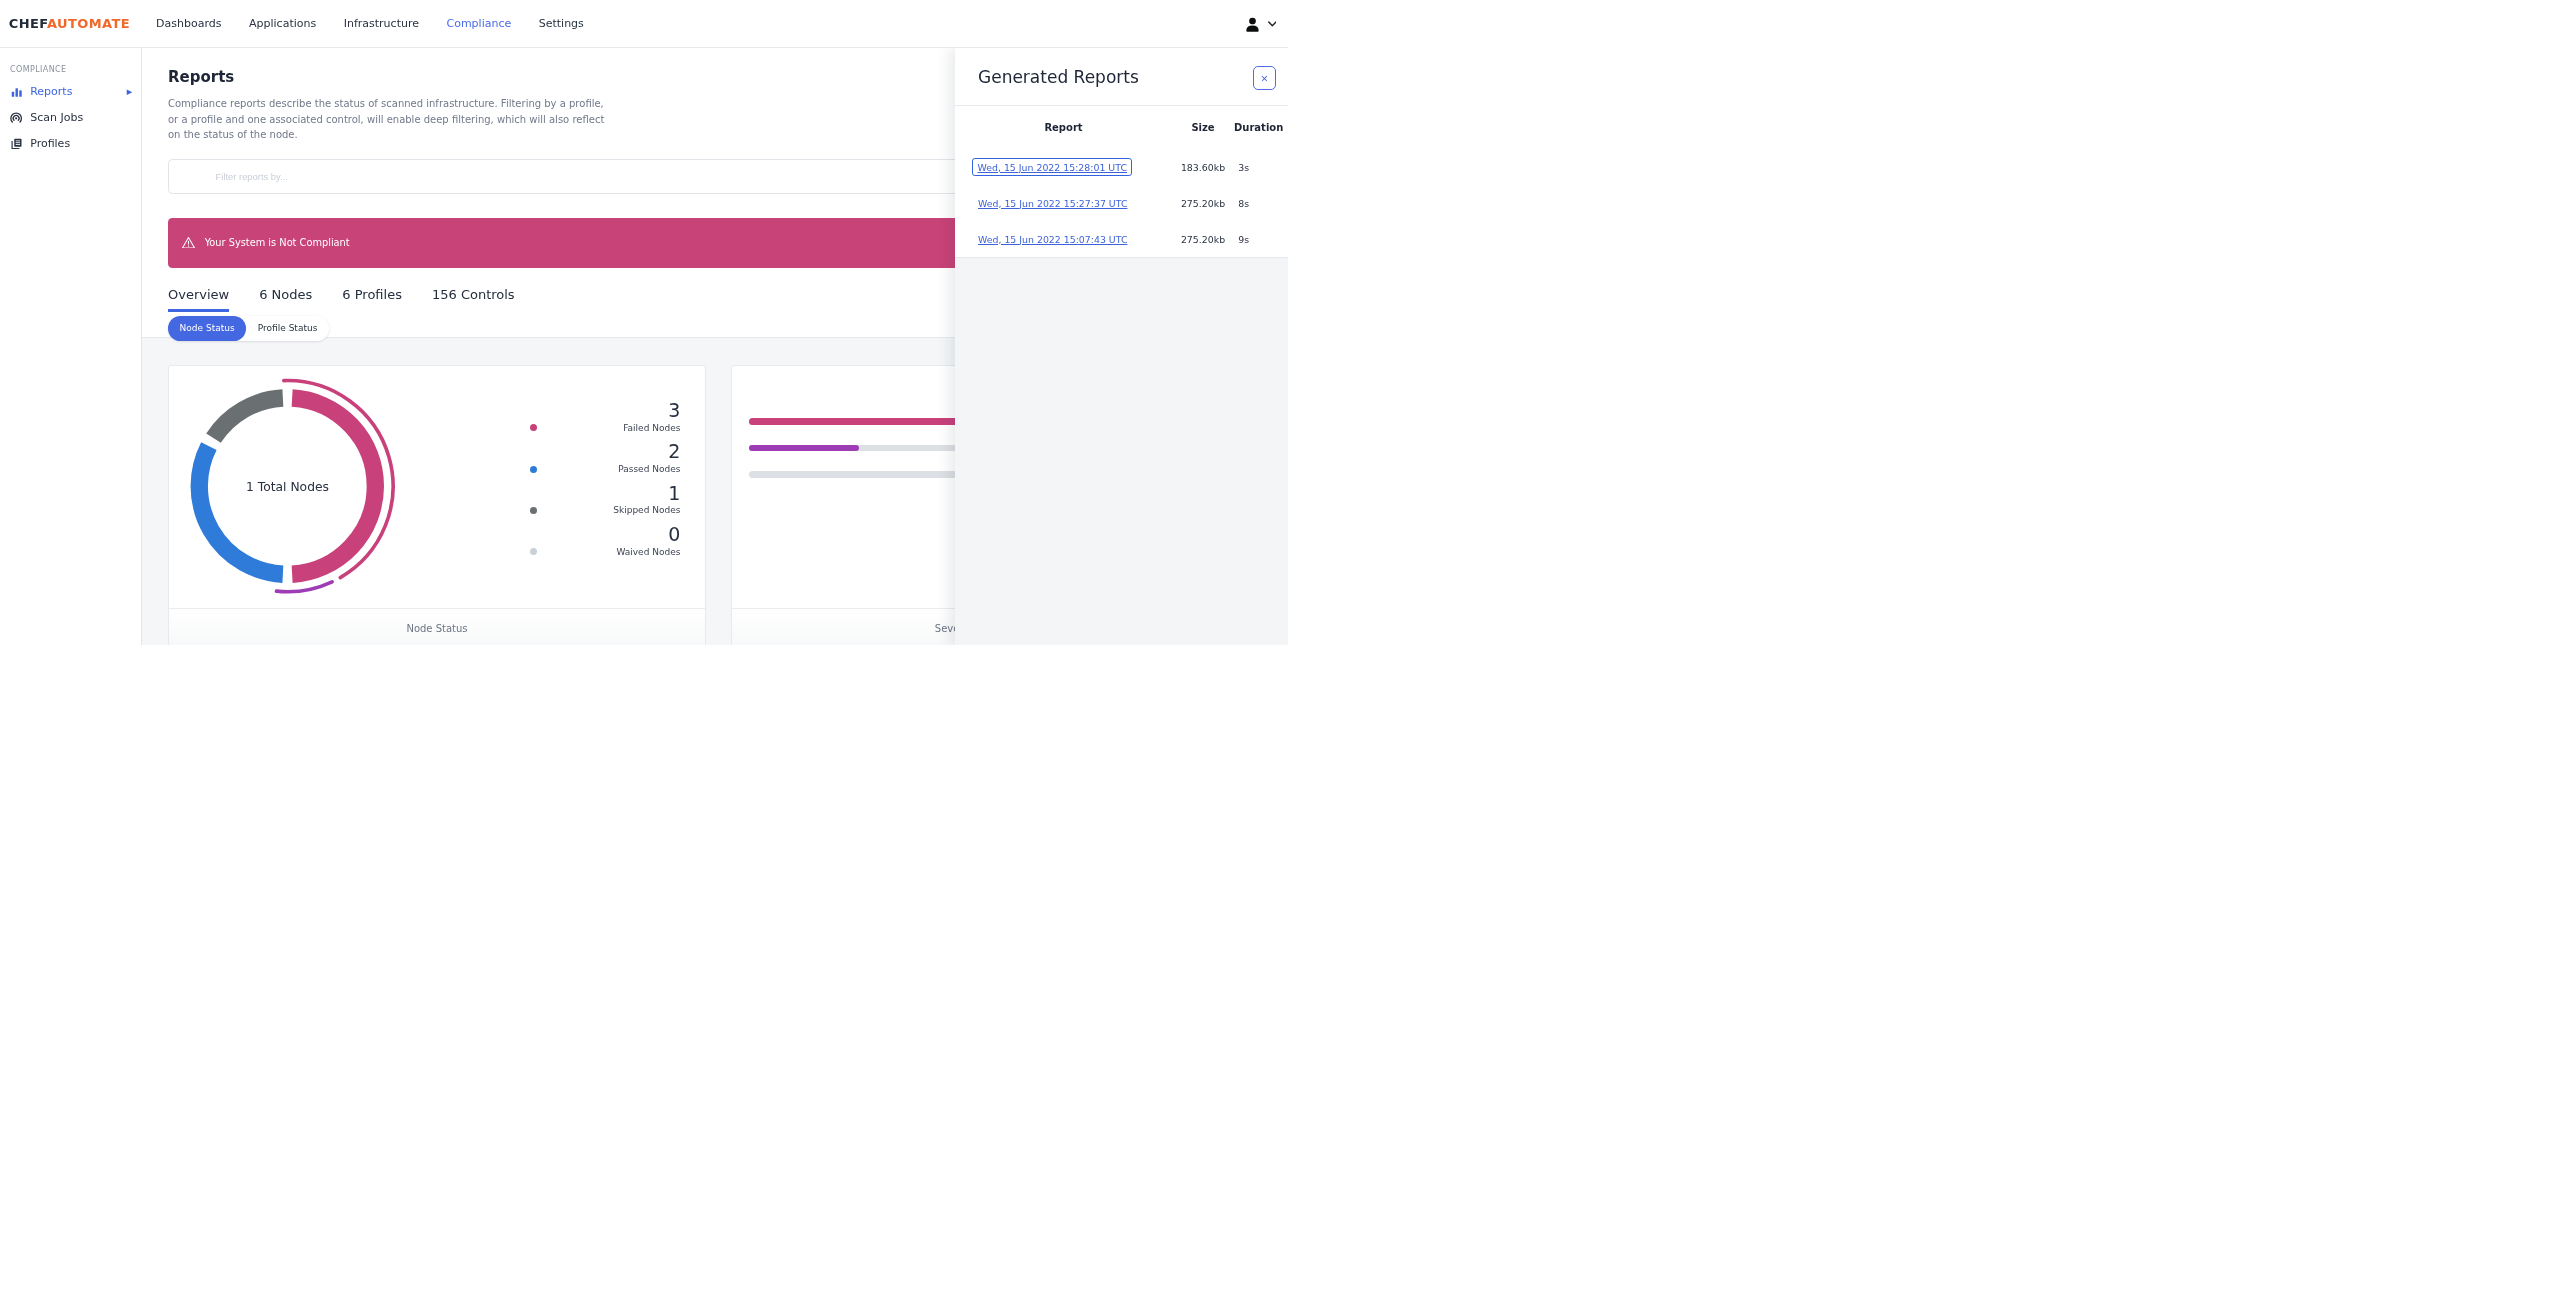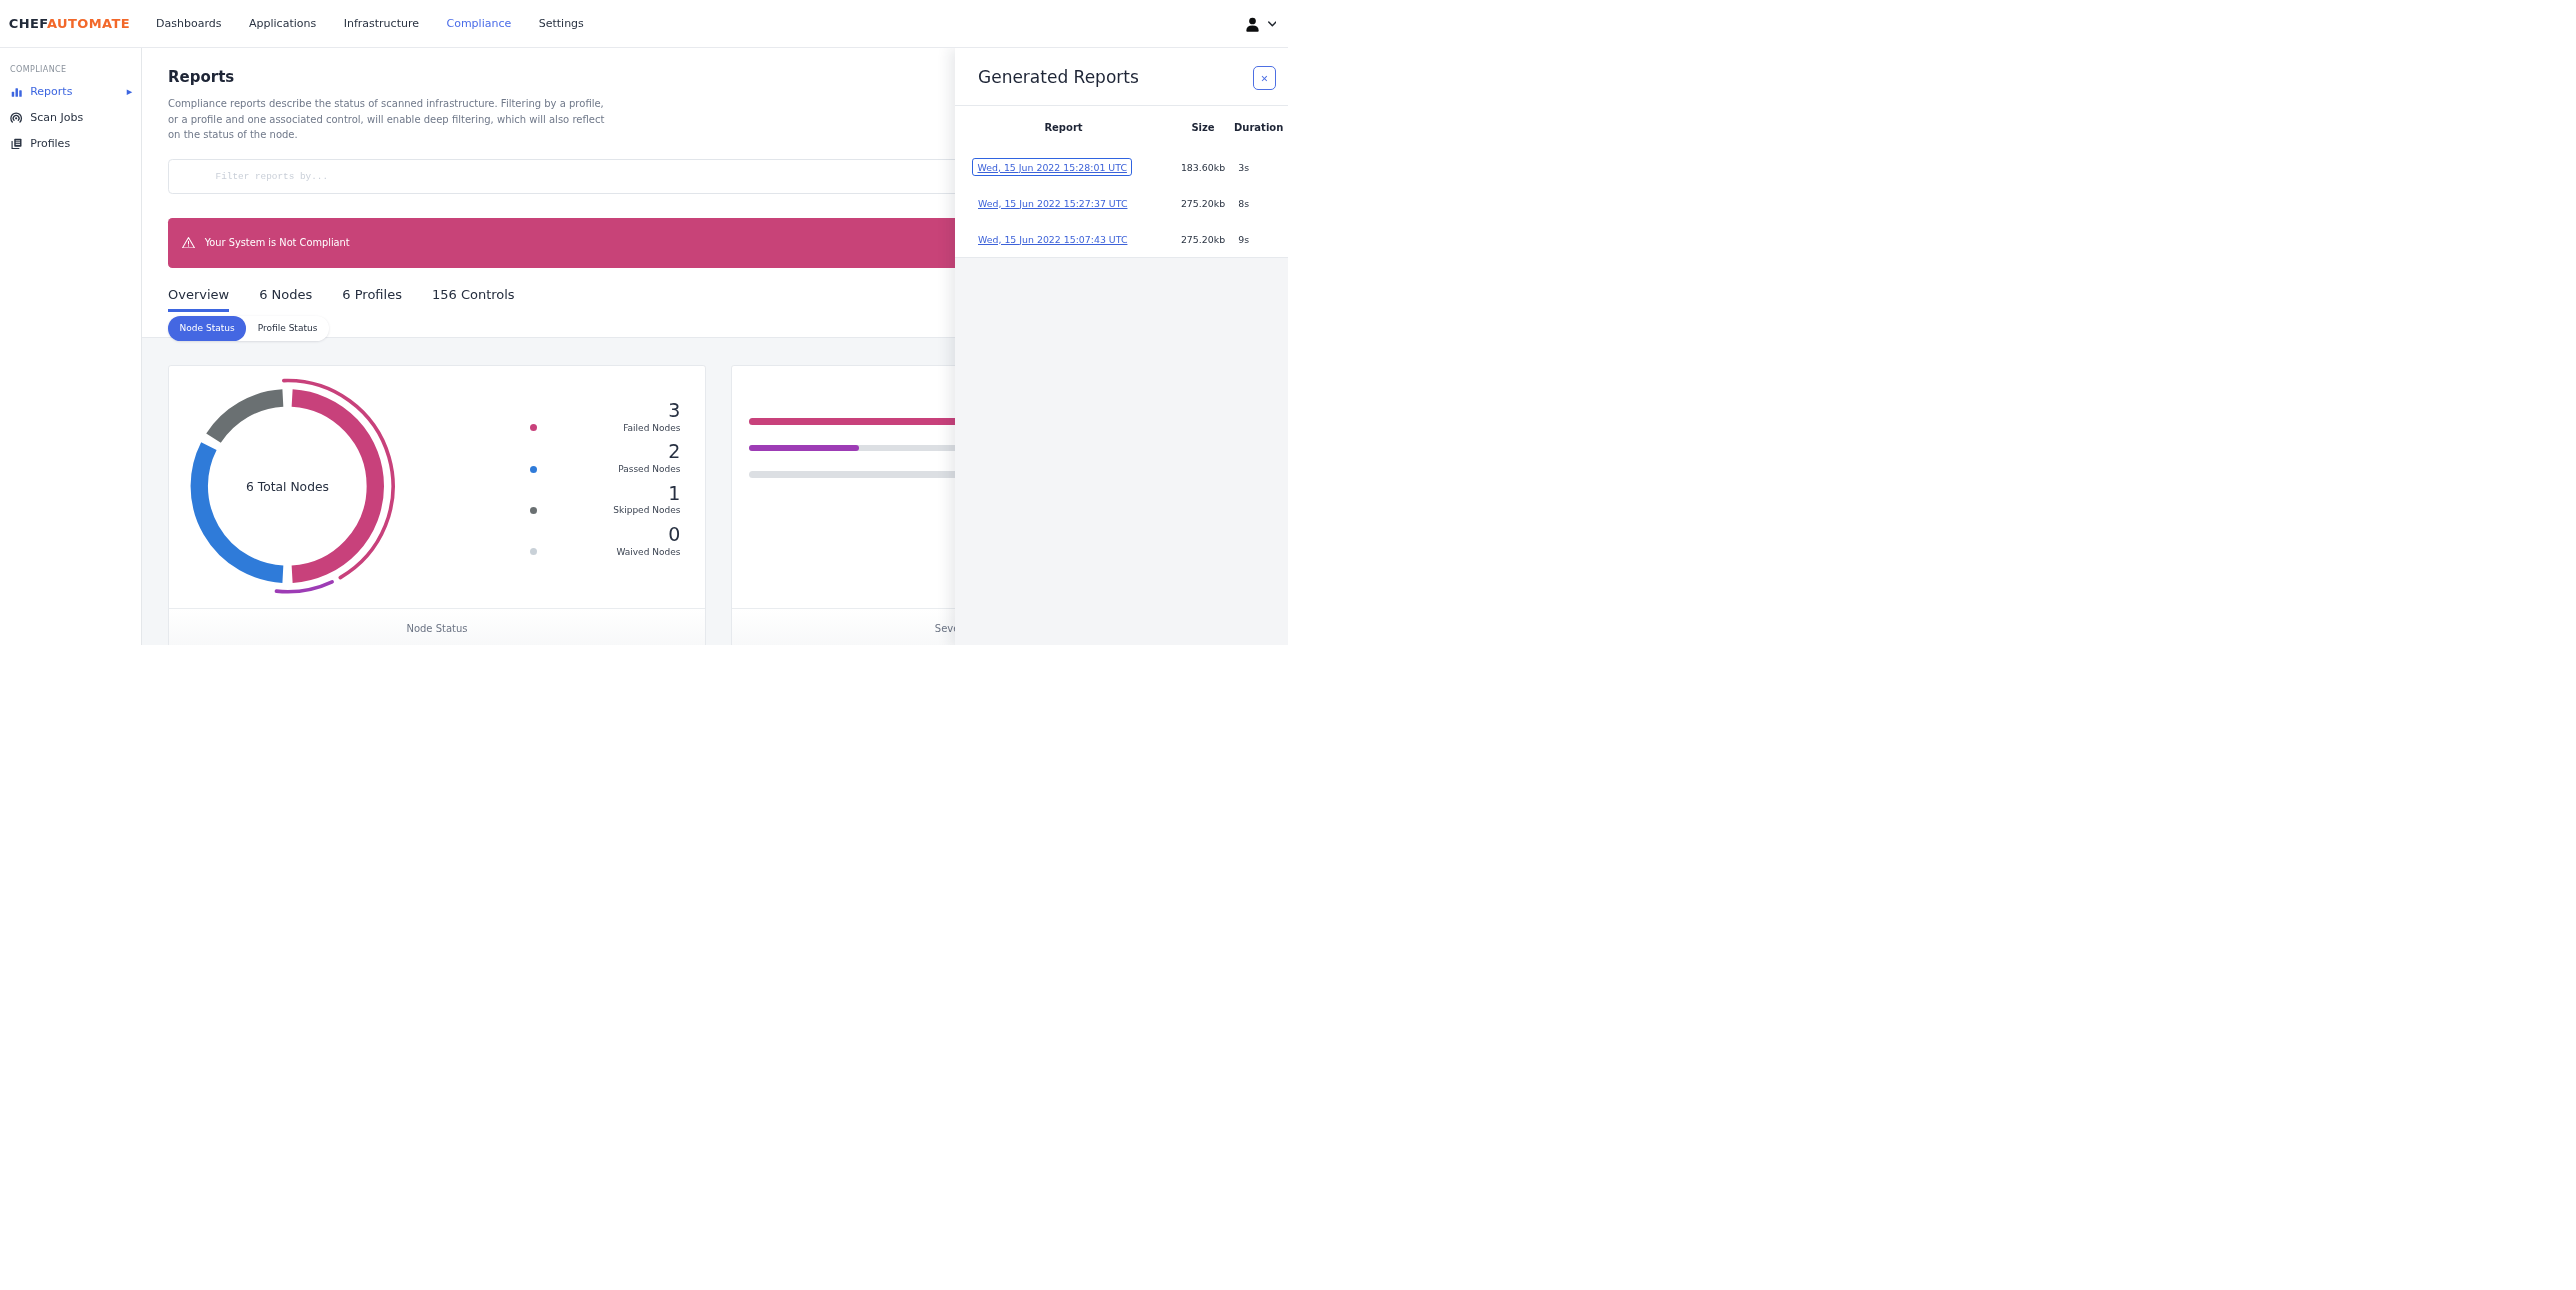--- a/index.html
+++ b/index.html
@@ -30,21 +30,21 @@
 
   
   .main { position:absolute; left:142px; top:48px; width:1146px; height:598px; background:#fff; }
   .content { position:absolute; left:26px; top:0; width:802px; }
   .page-title { margin-top:20px; font-size:15px; font-weight:bold; color:#1e2536; }
   .page-desc { margin-top:10px; font-size:10px; line-height:1.55; color:#70798a; max-width:449px; }
 
   .filter-box { margin-top:16px; width:802px; height:35px; border:0.7px solid #e1e5ea; border-radius:4.3px;
                 background:#fff; display:flex; align-items:center; padding:0 11.6px; }
   .filter-box input { border:none; outline:none; width:100%; font-size:9.4px; color:#2a3342;
-                      font-family:Liberation Mono, monospace; background:transparent;padding-left:35px; }
+                      font-family:Liberation Sans, sans-serif; background:transparent;padding-left:35px; }
   .filter-box input::placeholder { color:#c9cfd8; }
 
   .banner { margin-top:24px; width:802px; height:50px; background:#c84378; border-radius:4.3px;
             display:flex; align-items:center; padding:0 13.7px; gap:10px; }
   .banner-text { color:#fff; font-size:9.8px; }
 
   .tabs { margin-top:19px; display:flex; gap:30px; position:relative; }
   .tab { font-size:13px; color:#252e3f; padding-bottom:10px; cursor:pointer; position:relative; }
   .tab.active { font-weight:normal; }
   .tab.active::after { content:""; position:absolute; left:0; right:0; bottom:0; height:2.2px; background:#3d66e0; }
@@ -216,21 +216,21 @@
     <div class="donut-wrap">
       <svg width="217" height="221" viewBox="0 0 300 305">
 
         <path d="M156.4 30.2 A122 122 0 0 1 156.4 273.8" fill="none" stroke="#c8417b" stroke-width="24"></path>
         <path d="M143.6 273.8 A122 122 0 0 1 41.3 96.6" fill="none" stroke="#2f7bd9" stroke-width="24"></path>
         <path d="M47.7 85.6 A122 122 0 0 1 143.6 30.2" fill="none" stroke="#6a7072" stroke-width="24"></path>
 
         <path d="M144.9 6.1 A146 146 0 0 1 223 278.4" fill="none" stroke="#c8417b" stroke-width="5" stroke-linecap="round"></path>
         <path d="M211.7 284.3 A146 146 0 0 1 134.7 297.2" fill="none" stroke="#9d3cb5" stroke-width="5" stroke-linecap="round"></path>
       </svg>
-      <div class="donut-center">6 Total Nodes</div>
+      <div class="donut-center">1 Total Nodes</div>
     </div>
 
     <div class="legend">
       <div class="lg-item">
         <div class="lg-num">3</div>
         <div class="lg-row">
             <span class="lg-dot" style="background:#c8417b"></span>
           <span class="lg-label">Failed Nodes</span>
           </div>
       </div>

